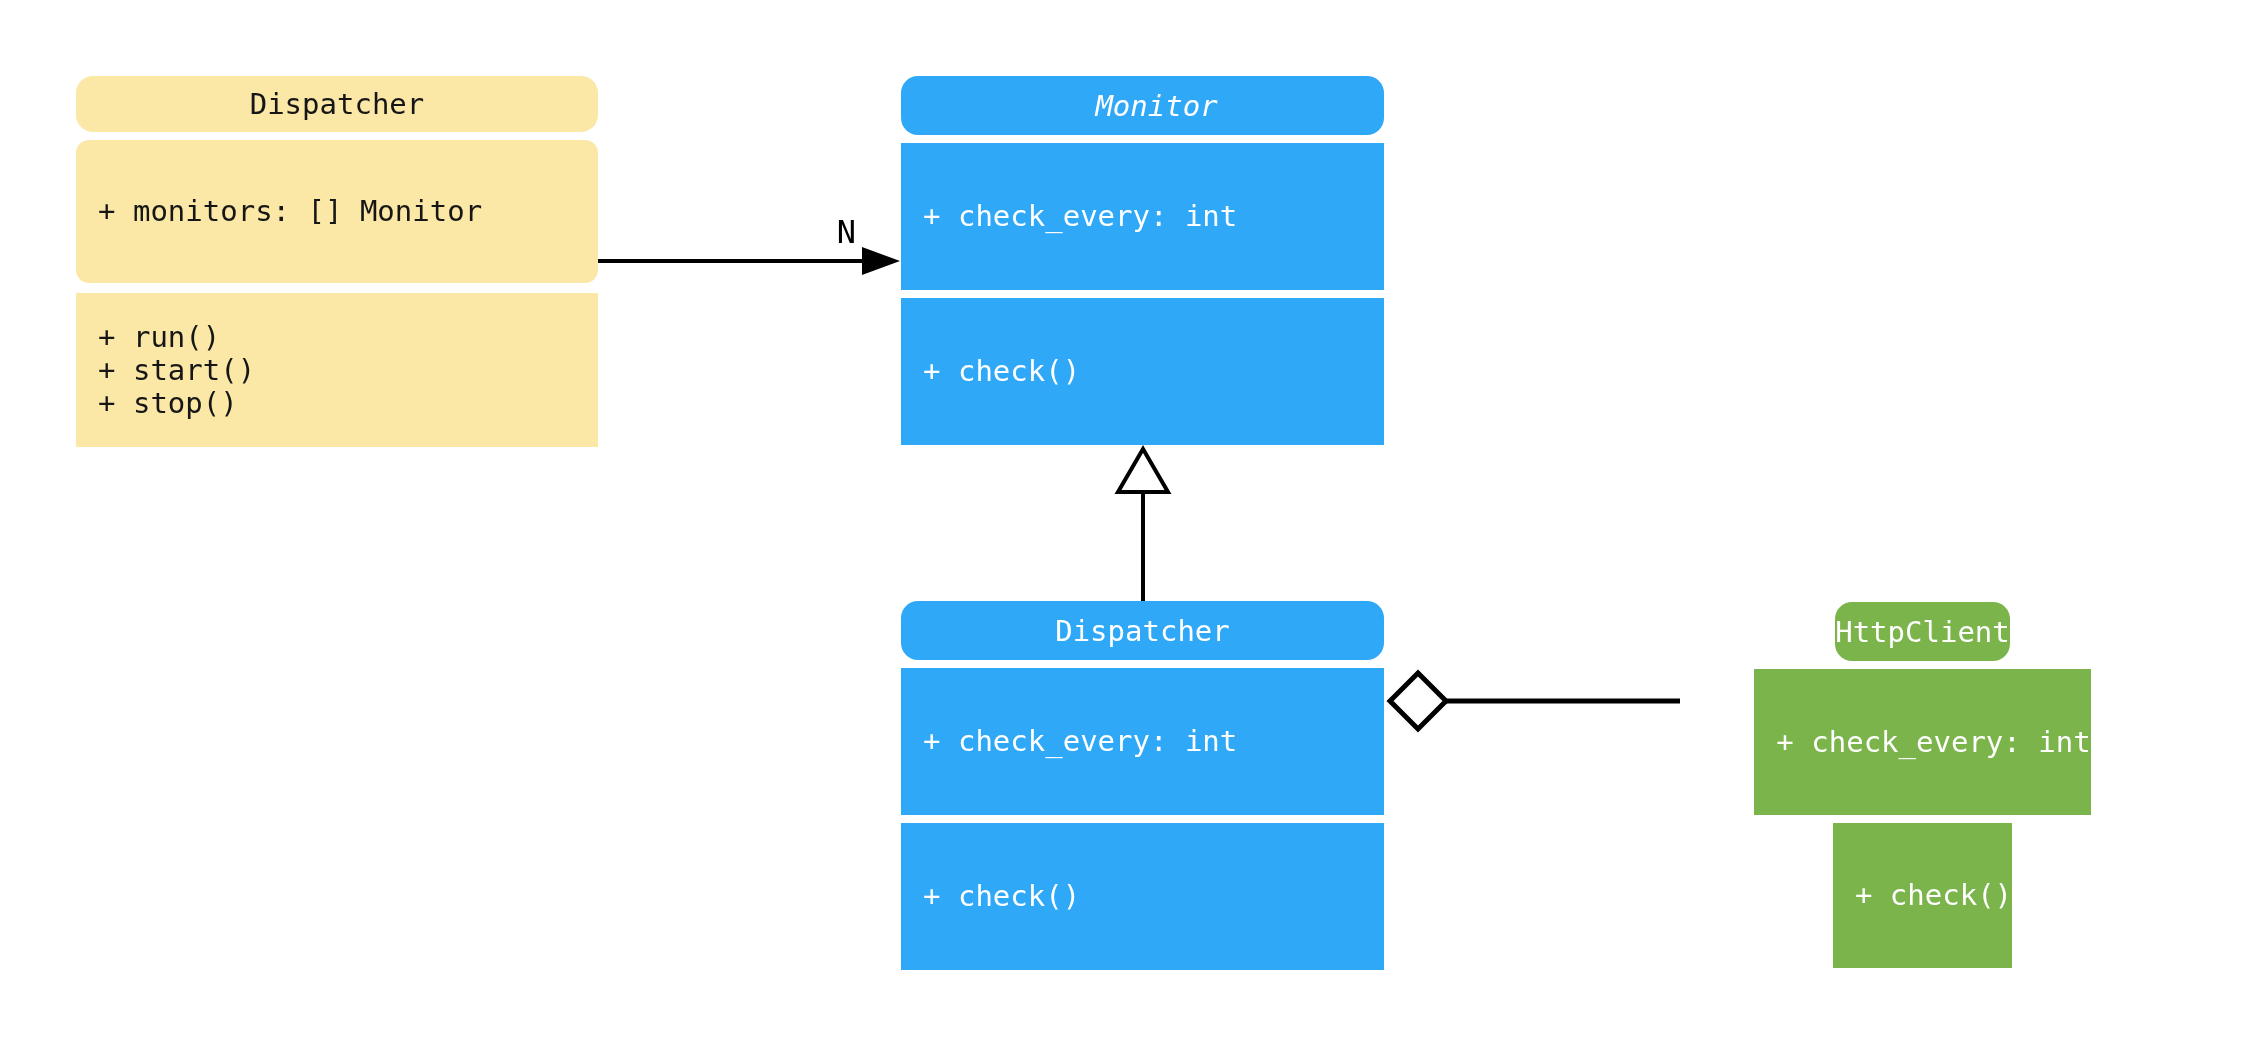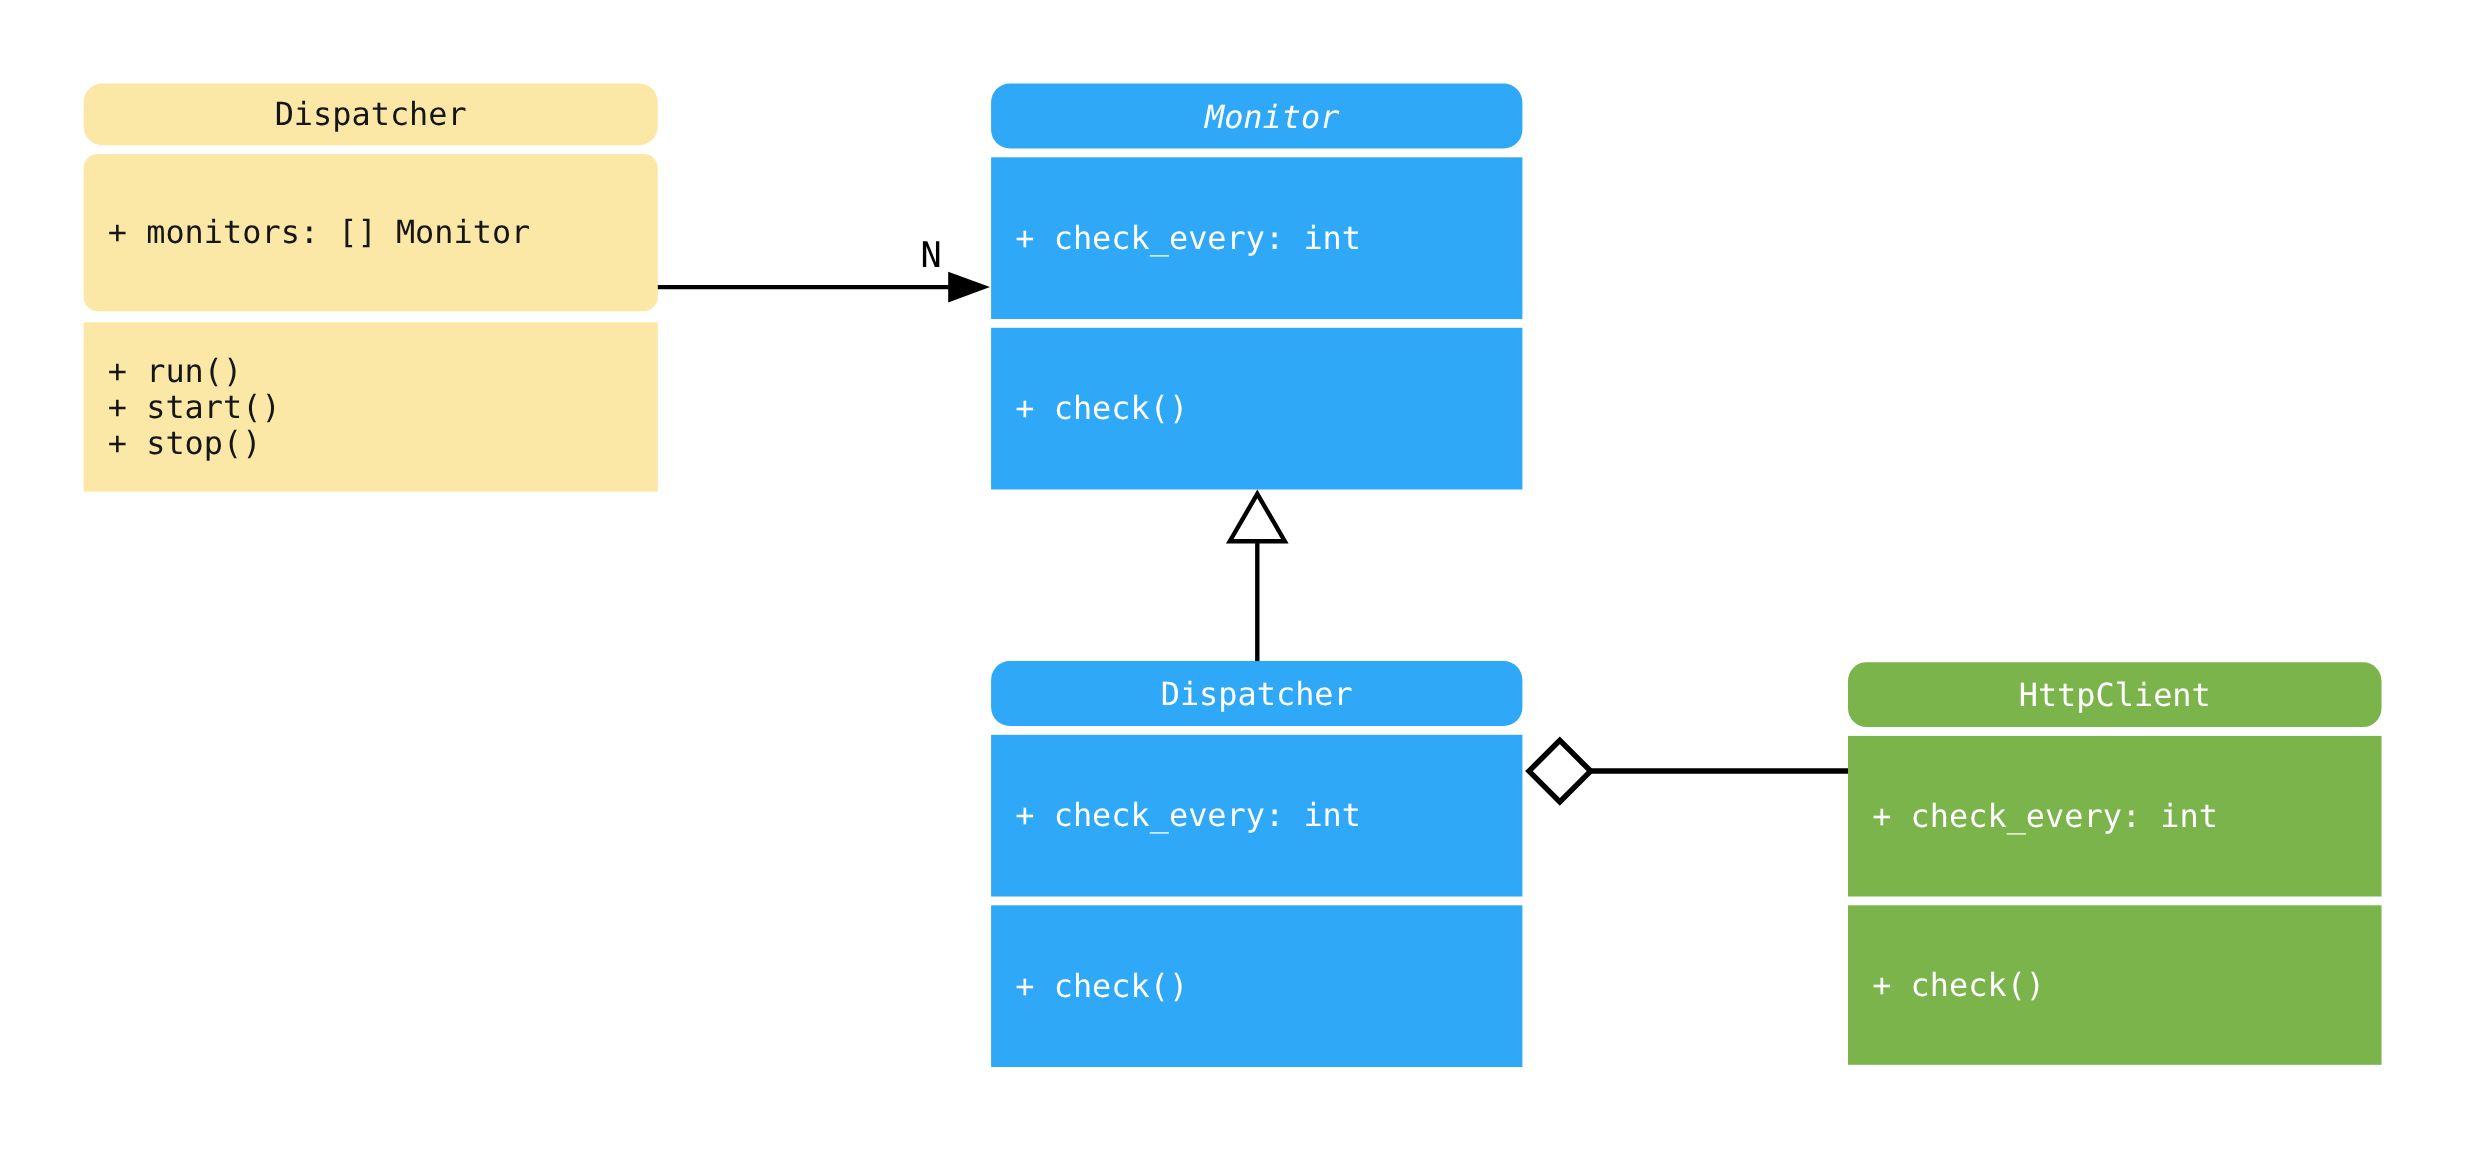--- a/index.html
+++ b/index.html
@@ -55,21 +55,21 @@
   #cls-monitor { left: 901px; top: 76px; width: 483px; height: 369px; }
   #cls-monitor .title-row { height: 59px; }
   #cls-monitor .attrs     { height: 147px; }
   #cls-monitor .methods   { flex: 1; }
 
   #cls-httpmonitor { left: 901px; top: 601px; width: 483px; height: 369px; }
   #cls-httpmonitor .title-row { height: 59px; }
   #cls-httpmonitor .attrs     { height: 147px; }
   #cls-httpmonitor .methods   { flex: 1; }
 
-  #cls-httpclient { left: 1680px; top: 602px; width: 485px; height: 366px; }
+  #cls-httpclient { left: 1680px; top: 602px; width: 485px; height: 366px; align-items: center; }
   #cls-httpclient .title-row { height: 59px; }
   #cls-httpclient .attrs     { height: 146px; }
   #cls-httpclient .methods   { flex: 1; }
 
   #connectors {
     position: absolute;
     left: 0; top: 0;
     width: 2244px;
     height: 1048px;
     pointer-events: none;

